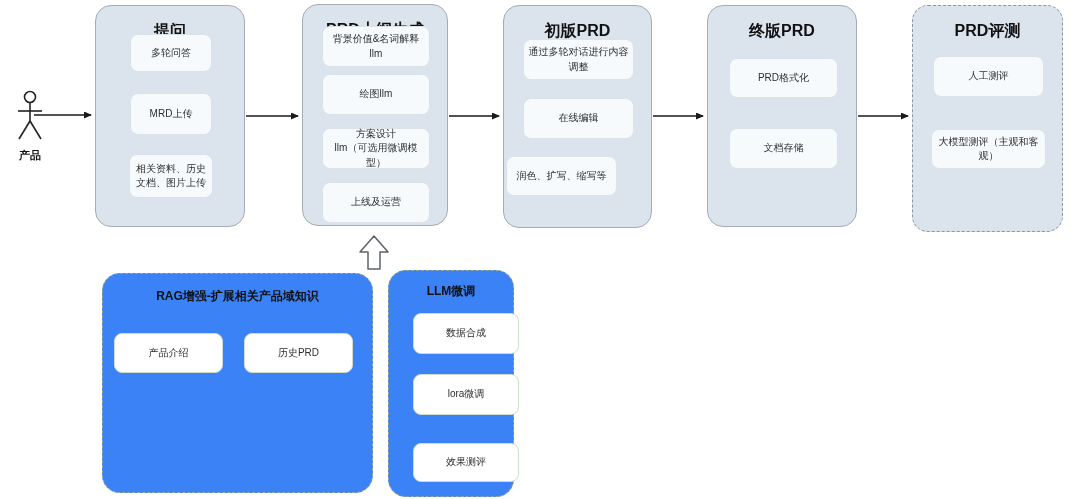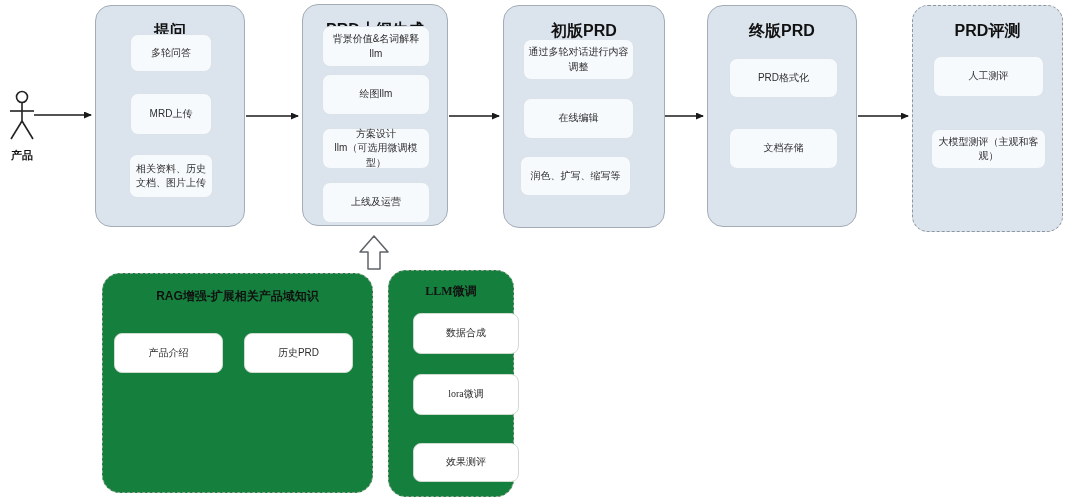--- a/index.html
+++ b/index.html
@@ -12,28 +12,28 @@
          box-sizing:border-box;}
   .stage.dashed{border-style:dashed;border-color:#8f969e;}
   .stage-title{position:absolute;left:0;top:15px;width:100%;text-align:center;
                font-size:16px;font-weight:bold;color:#111;}
   .node{position:absolute;display:flex;align-items:center;justify-content:center;
         text-align:center;font-size:10px;color:#2d2d2d;line-height:1.45;
         background:#f7fafd;border:1px solid #dbe2e9;border-radius:8px;
         box-sizing:border-box;padding:2px 4px;white-space:pre-line;}
 
   
-  .group{position:absolute;background:#15803d;border:1.5px dashed #92a892;border-radius:18px;
+  .group{position:absolute;background:#3b82f6;border:1.5px dashed #92a892;border-radius:18px;
          box-sizing:border-box;}
   .group-title{position:absolute;left:0;top:14px;width:100%;text-align:center;
                font-size:12px;font-weight:bold;color:#111;}
   .group .node{background:#ffffff;border-color:#cfdccf;}
 
   
-  .actor{position:absolute;left:1px;top:90px;width:42px;text-align:center;}
+  .actor{position:absolute;left:1px;top:90px;width:42px;text-align:center;padding-left:8px;}
   .actor-label{margin-top:2px;font-size:11px;font-weight:bold;color:#111;}
 </style>
 </head>
 <body>
 
 <div class="canvas">
 
   <svg class="overlay" viewBox="0 0 1080 499">
     <defs>
       <marker id="arr" markerUnits="userSpaceOnUse" markerWidth="10" markerHeight="8" refX="7" refY="3.5" orient="auto">
@@ -72,45 +72,45 @@
   <div class="stage" style="left:302px;top:4px;width:146px;height:222px;">
     <div class="stage-title">PRD大纲生成</div>
     <div class="node" style="left:19px;top:21px;width:108px;height:41px;">背景价值&amp;名词解释
 llm</div>
     <div class="node" style="left:19px;top:69px;width:108px;height:41px;">绘图llm</div>
     <div class="node" style="left:19px;top:123px;width:108px;height:41px;">方案设计
 llm（可选用微调模型）</div>
     <div class="node" style="left:19px;top:177px;width:108px;height:41px;">上线及运营</div>
   </div>
 
-  <div class="stage" style="left:503px;top:5px;width:162px;height:223px;">
+  <div class="stage" style="left:503px;top:5px;width:149px;height:223px;">
     <div class="stage-title">初版PRD</div>
     <div class="node" style="left:19px;top:92px;width:111px;height:41px;">在线编辑</div>
     <div class="node" style="left:19px;top:33px;width:111px;height:41px;">通过多轮对话进行内容调整</div>
-    <div class="node" style="left:16px;top:150px;width:111px;height:40px;">润色、扩写、缩写等</div>
+    <div class="node" style="left:2px;top:150px;width:111px;height:40px;">润色、扩写、缩写等</div>
   </div>
 
   <div class="stage" style="left:707px;top:5px;width:150px;height:222px;">
     <div class="stage-title">终版PRD</div>
     <div class="node" style="left:21px;top:52px;width:109px;height:40px;">PRD格式化</div>
     <div class="node" style="left:21px;top:122px;width:109px;height:41px;">文档存储</div>
   </div>
 
   <div class="stage dashed" style="left:912px;top:5px;width:151px;height:227px;padding-left:8px;">
     <div class="stage-title">PRD评测</div>
     <div class="node" style="left:20px;top:50px;width:111px;height:41px;">人工测评</div>
     <div class="node" style="left:18px;top:123px;width:115px;height:40px;">大模型测评（主观和客观）</div>
   </div>
 
   <div class="group" style="left:102px;top:273px;width:271px;height:220px;">
     <div class="group-title">RAG增强-扩展相关产品域知识</div>
     <div class="node" style="left:11px;top:59px;width:109px;height:40px;">产品介绍</div>
     <div class="node" style="left:141px;top:59px;width:109px;height:40px;">历史PRD</div>
   </div>
 
-  <div class="group" style="left:388px;top:270px;width:126px;height:227px;font-family:Liberation Serif, serif;">
+  <div class="group" style="left:388px;top:270px;width:126px;height:227px;">
     <div class="group-title" style="top:12px;">LLM微调</div>
     <div class="node" style="left:24px;top:42px;width:106px;height:41px;">数据合成</div>
     <div class="node" style="left:24px;top:103px;width:106px;height:41px;">lora微调</div>
     <div class="node" style="left:24px;top:172px;width:106px;height:39px;">效果测评</div>
   </div>
 
 </div>
 
 </body></html>

